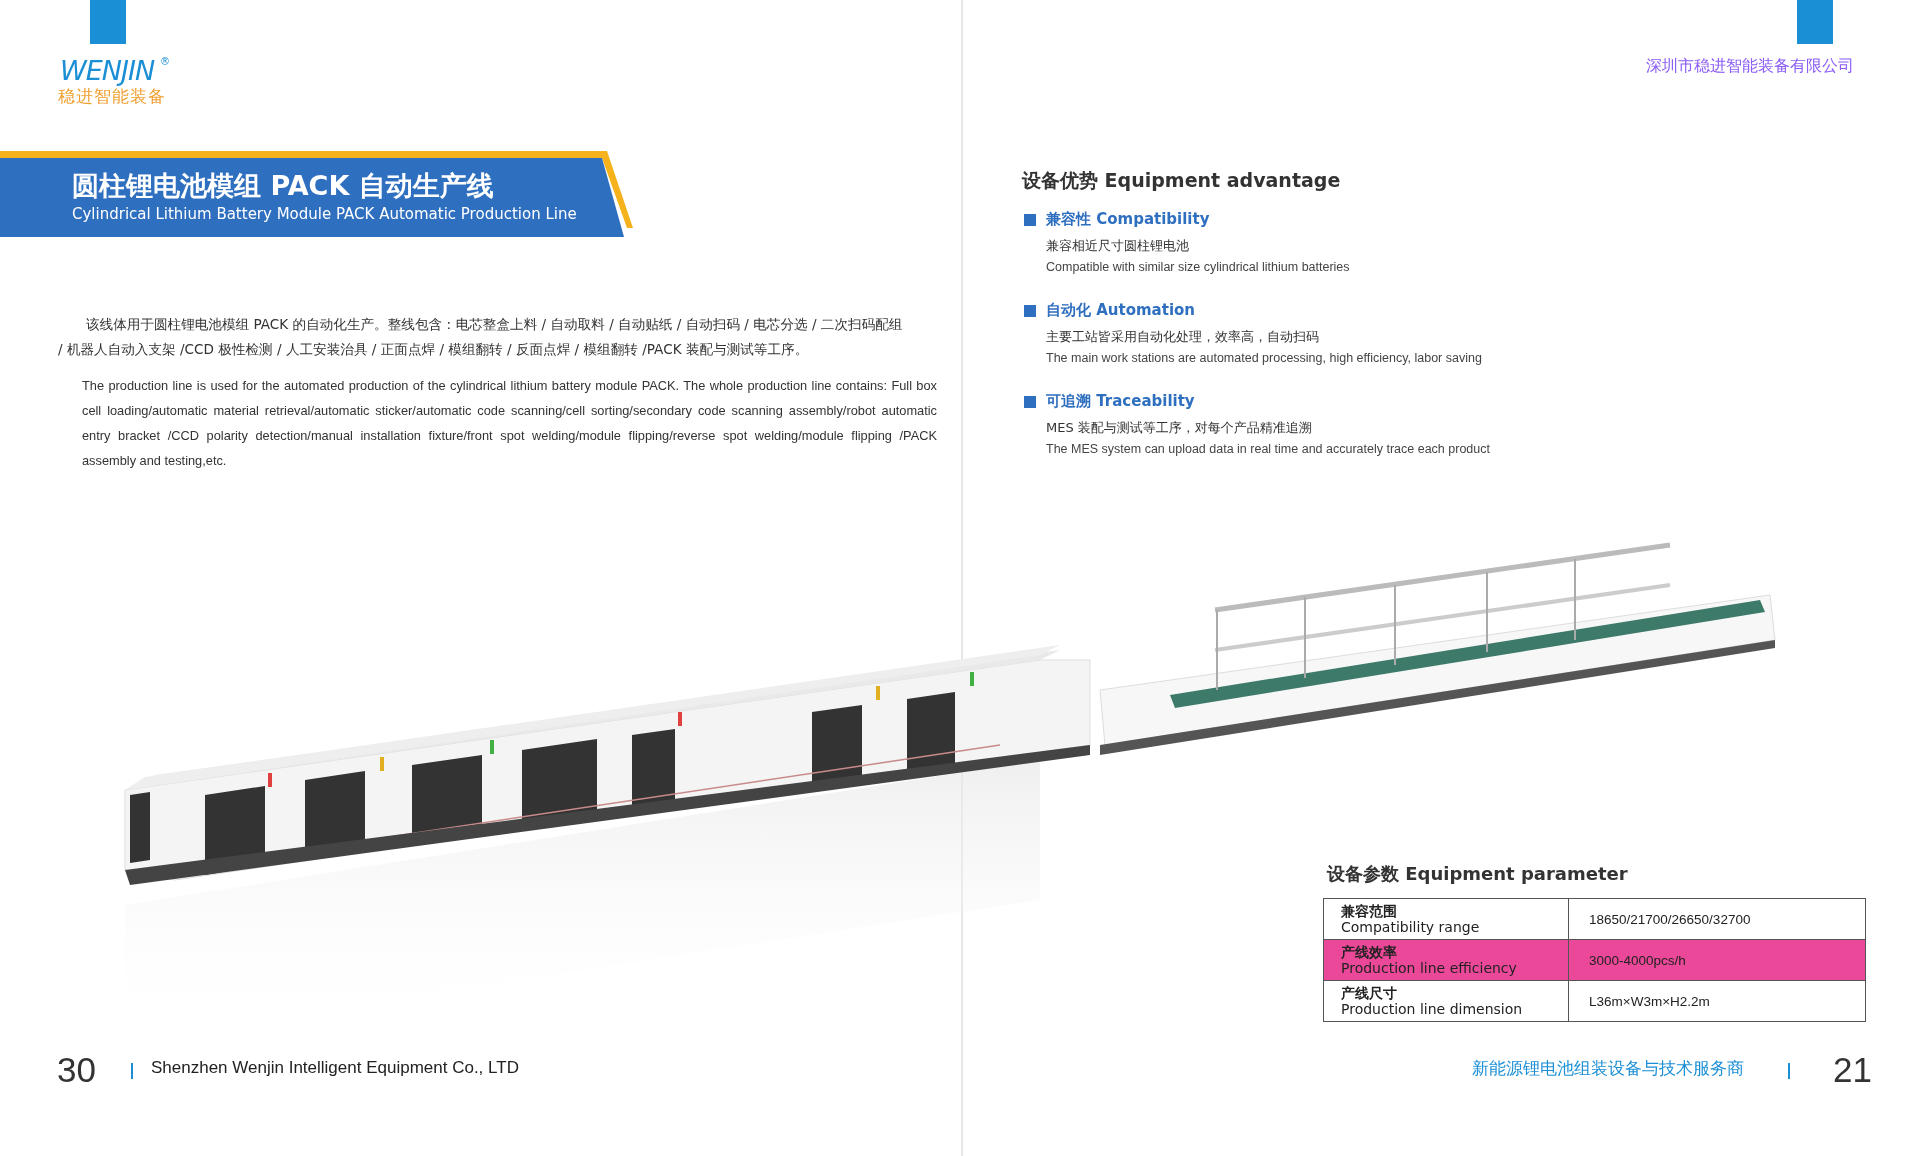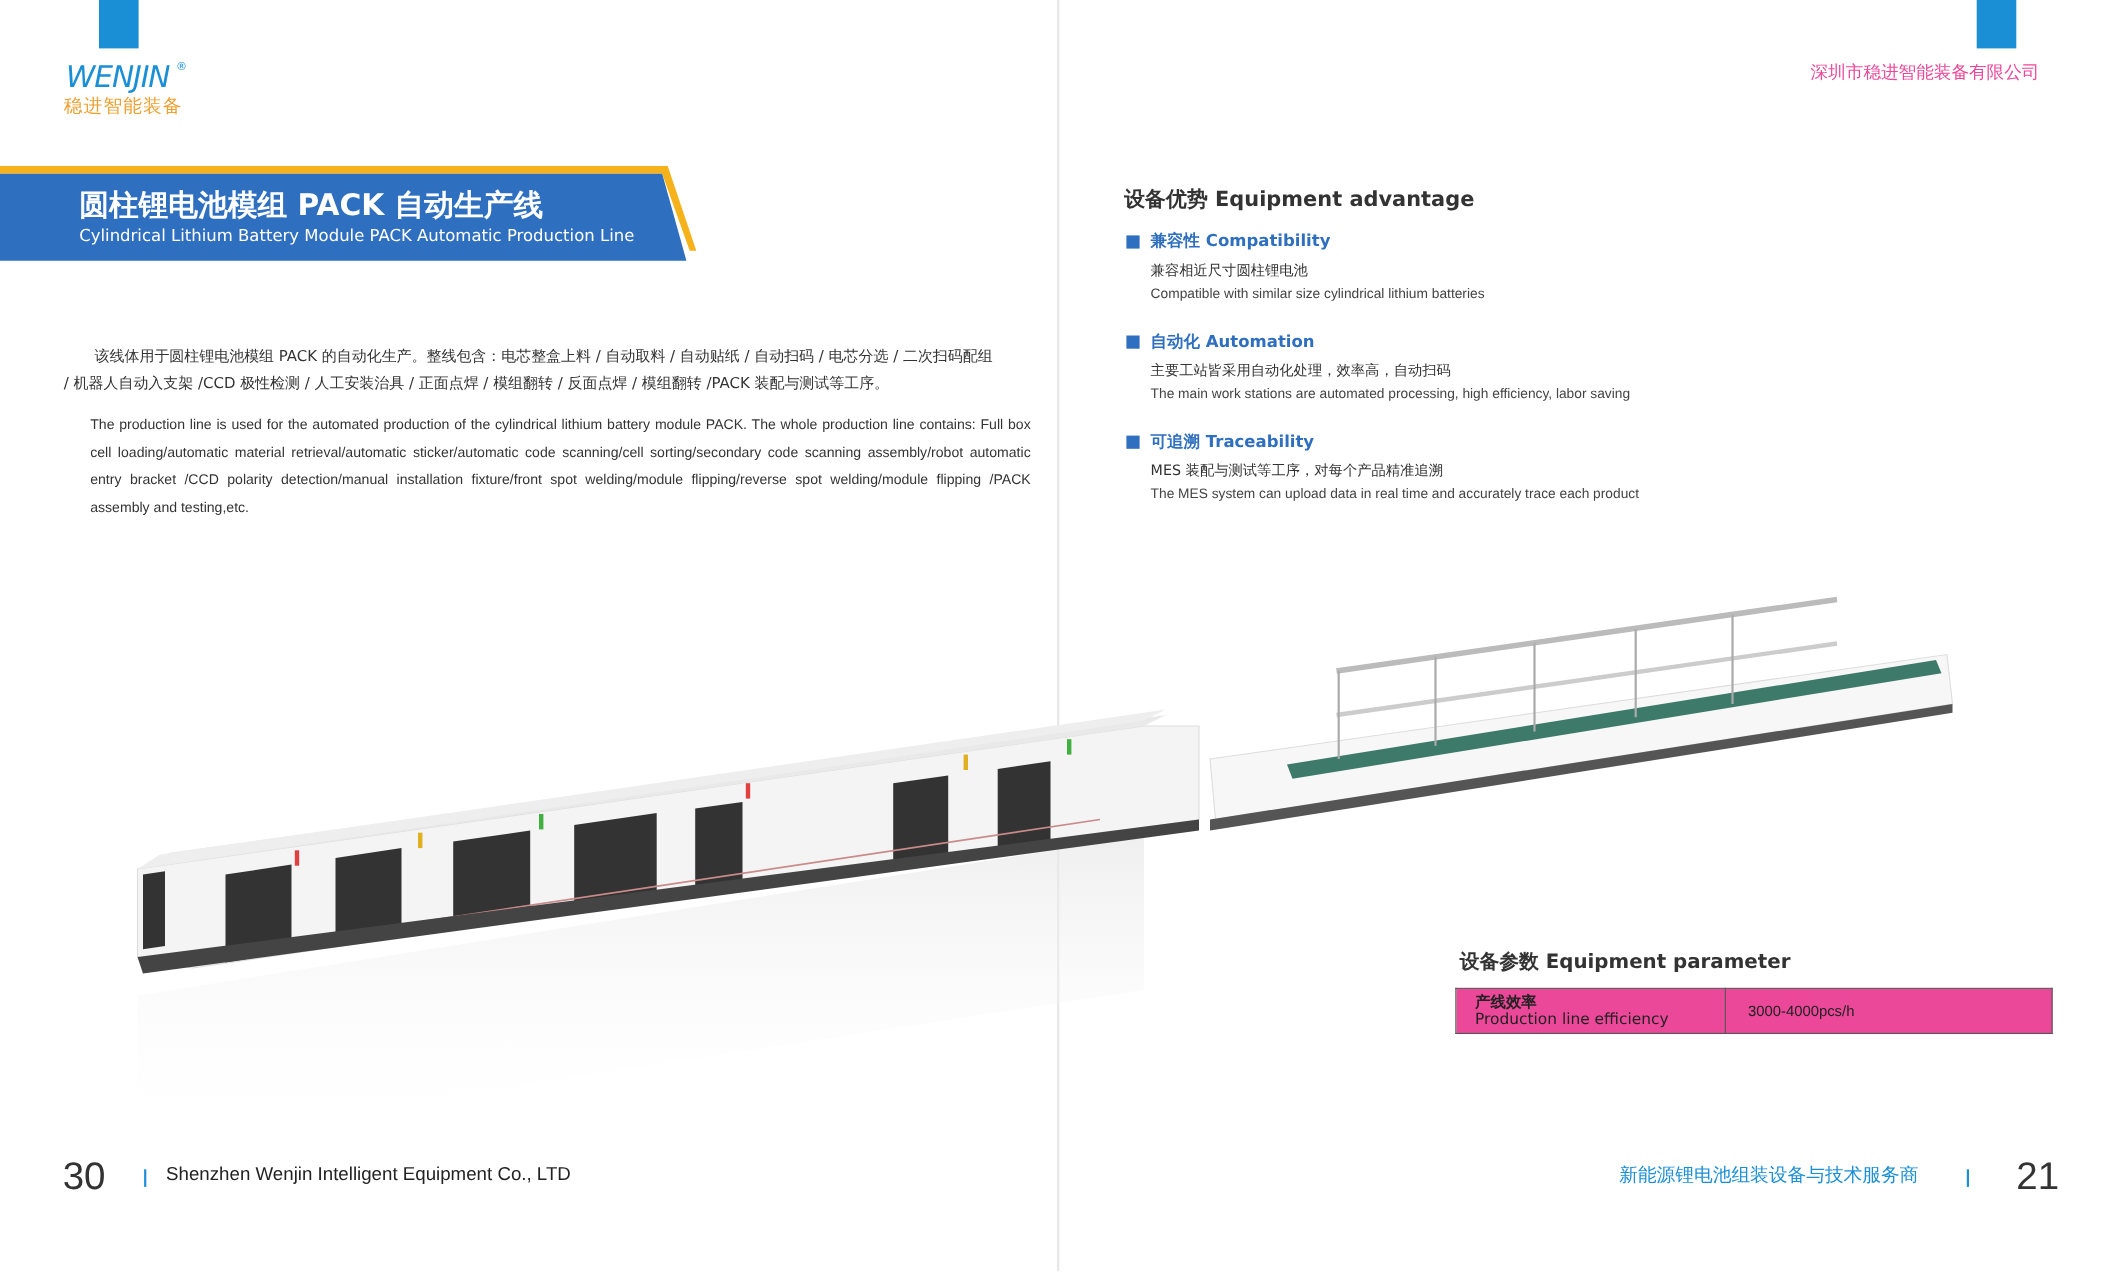--- a/index.html
+++ b/index.html
@@ -9,21 +9,21 @@
 
   .tab { position: absolute; top: 0; width: 36px; height: 44px; background: #1b8fd6; }
   .divider { position: absolute; left: 961px; top: 0; width: 2px; height: 1156px; background: #e6e6e8; }
 
   
   .logo-en { left: 60px; top: 55px; font-family: "DejaVu Sans", sans-serif; font-weight: normal; font-style: italic;
              font-size: 27px; color: #1b8fd6; letter-spacing: -1px; }
   .logo-reg { left: 160px; top: 56px; font-size: 10px; color: #1b8fd6; }
   .logo-cn { left: 58px; top: 85px; font-size: 17px; color: #f0a030; letter-spacing: 1px; }
 
-  .company-cn { left: 1646px; top: 56px; font-size: 16px; color: #ec4899; text-align: center; }
+  .company-cn { left: 1646px; top: 56px; font-size: 16px; color: #8b5cf6; text-align: center; }
 
   
   .banner { left: 0; top: 150px; width: 640px; height: 90px; }
   .banner-title { left: 72px; top: 168px; font-size: 27px; font-weight: bold; color: #fff; }
   .banner-sub { left: 72px; top: 205px; font-size: 15px; color: #fff; }
 
   
   .cn-para { left: 58px; top: 312px; width: 852px; font-size: 13.6px; line-height: 25px; color: #333; text-indent: 28px; }
   .en-para { left: 58px; top: 373px; width: 855px; font-family: "Liberation Sans", sans-serif; font-size: 12.8px; line-height: 25px; color: #333; text-align: justify; margin-left: 24px; }
 
@@ -155,26 +155,40 @@
       <span class="sq"></span>
       <span>可追溯 Traceability</span>
     </div>
   <div class="cn">MES 装配与测试等工序，对每个产品精准追溯</div>
   <div class="en">The MES system can upload data in real time and accurately trace each product</div>
 </div>
 
 <div class="abs param-heading">设备参数 Equipment parameter</div>
 <table class="param-table">
   <tbody>
+      <tr>
+    <td class="k">
+          <div class="cn">兼容范围</div>
+          <div>Compatibility range</div>
+        </td>
+    <td class="v">18650/21700/26650/32700</td>
+  </tr>
   <tr class="alt">
     <td class="k">
           <div class="cn">产线效率</div>
           <div>Production line efficiency</div>
         </td>
     <td class="v">3000-4000pcs/h</td>
+  </tr>
+  <tr>
+    <td class="k">
+          <div class="cn">产线尺寸</div>
+          <div>Production line dimension</div>
+        </td>
+    <td class="v">L36m×W3m×H2.2m</td>
   </tr>
 </tbody>
   </table>
 
 <div class="abs pg-left">30</div>
 <div class="sep" style="left:131px; top:1063px;"></div>
 <div class="abs foot-en">Shenzhen Wenjin Intelligent Equipment Co., LTD</div>
 
 <div class="abs foot-cn">新能源锂电池组装设备与技术服务商</div>
 <div class="sep" style="left:1788px; top:1063px;"></div>

